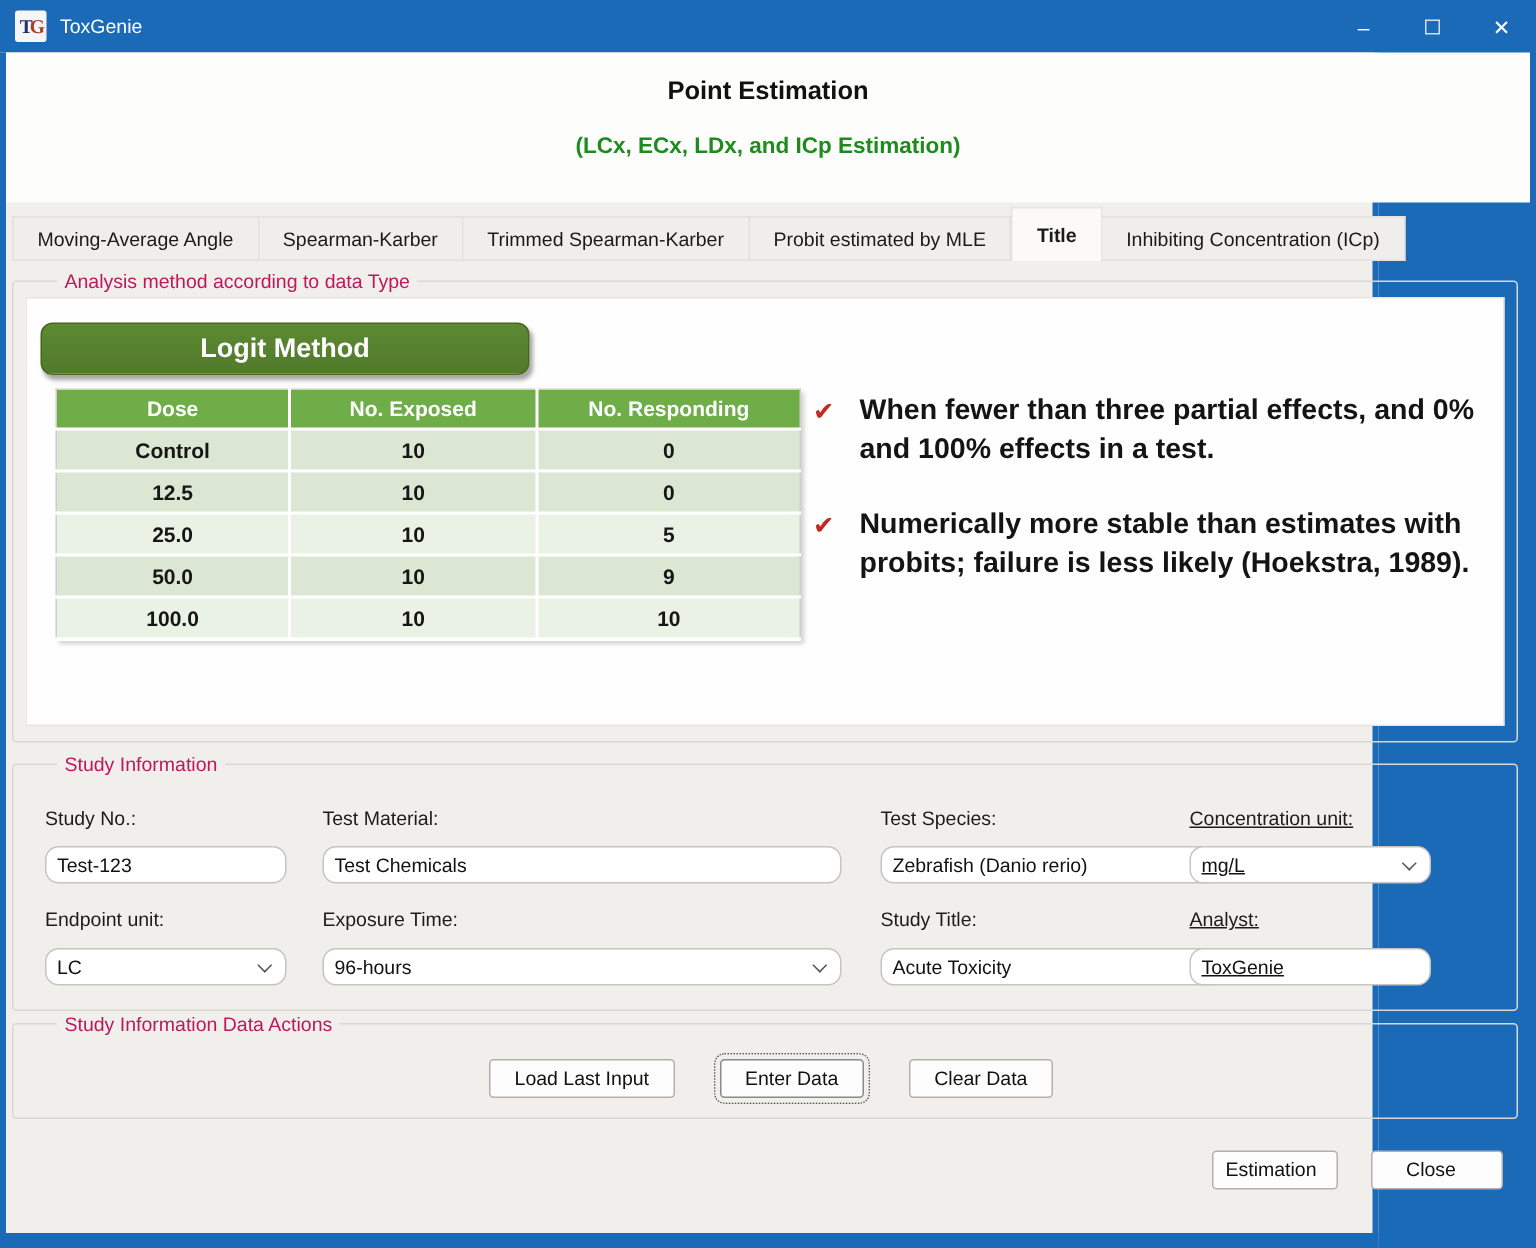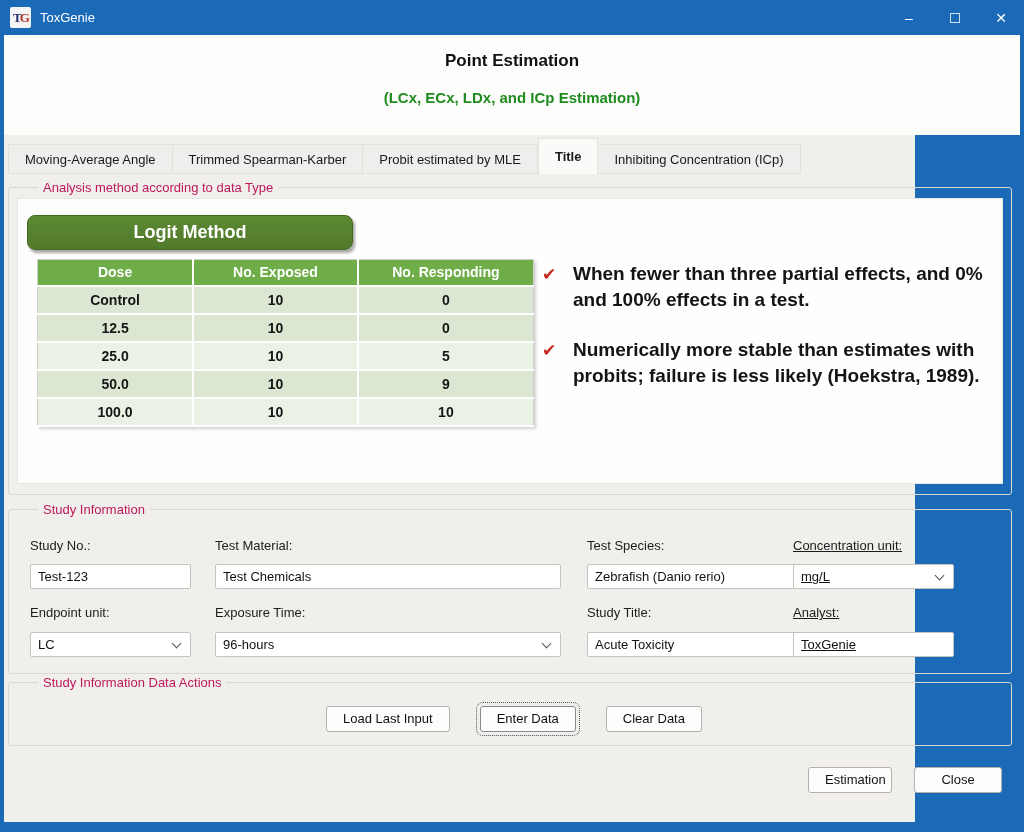--- a/index.html
+++ b/index.html
@@ -64,42 +64,42 @@
 
   .bullets { position: absolute; top: 62px; left: 524px; width: 455px; }
   .bullet { position: relative; padding-left: 31px; font-size: 19px; font-weight: bold;
     color: #141414; line-height: 26px; margin-bottom: 24px; }
   .bullet .check { position: absolute; left: 0; top: 1px; color: #c4281e; font-size: 17px; font-weight: normal; }
 
   
   .g-study { top: 474px; left: 4px; width: 1004px; height: 165px; }
   .field-label { position: absolute; font-size: 13px; color: #1c1c1c; }
   .field-box { position: absolute; height: 25px; background: #fff; border: 1px solid #c6c4c1;
-    border-radius: 2px; font-size: 13px; color: #111; padding: 3px 7px; line-height: 17px;
+    border-radius: 9px; font-size: 13px; color: #111; padding: 3px 7px; line-height: 17px;
     white-space: nowrap; overflow: hidden; }
   .field-box.select { padding-right: 24px; }
   .chevron { position: absolute; right: 10px; top: 7px; width: 7px; height: 7px;
     border-right: 1.5px solid #555; border-bottom: 1.5px solid #555; transform: rotate(45deg); }
 
   .lr1 { top: 28px; } .fr1 { top: 54px; }
   .lr2 { top: 95px; } .fr2 { top: 122px; }
   .c1 { left: 21px; } .c2 { left: 206px; } .c3 { left: 578px; } .c4 { left: 784px; text-decoration: underline; }
   .w1 { width: 161px; } .w2 { width: 346px; } .w3 { width: 226px; } .w4 { width: 161px; }
 
   
   .g-actions { top: 647px; left: 4px; width: 1004px; height: 64px; }
   .actions-row { position: absolute; top: 23px; left: 4px; width: 100%;
     display: flex; justify-content: center; gap: 30px; }
   .btn { background: #fdfdfd; border: 1px solid #b3b0ad; border-radius: 3px;
     font-family: "Liberation Sans", sans-serif; font-size: 13px; color: #111;
     height: 26px; padding: 0 16px; line-height: 24px; text-align: center; }
   .btn.focused { outline: 1px dotted #555; outline-offset: 3px; border-color: #8a8a8a; }
 
   
-  .footer-btn { position: absolute; }
+  .footer-btn { position: absolute; padding-left: 8px; }
   .btn-estimation { top: 732px; left: 804px; width: 84px; }
   .btn-close { top: 732px; left: 910px; width: 88px; }
 </style>
 </head>
 <body>
 
 <div class="window">
 
   <div class="titlebar">
     <div class="app-logo">
@@ -122,20 +122,21 @@
 
   <div class="frame">
 
     <div class="header-band">
       <div class="page-title">Point Estimation</div>
       <div class="page-subtitle">(LCx, ECx, LDx, and ICp Estimation)</div>
     </div>
 
     <div class="tabstrip">
       <div class="tab">Moving-Average Angle</div>
+      <div class="tab">Spearman-Karber</div>
       <div class="tab">Trimmed Spearman-Karber</div>
       <div class="tab">Probit estimated by MLE</div>
       <div class="tab active">Title</div>
       <div class="tab">Inhibiting Concentration (ICp)</div>
     </div>
 
     <div class="groupbox g-analysis">
       <div class="groupbox-label">Analysis method according to data Type</div>
       <div class="panel-white">
 

